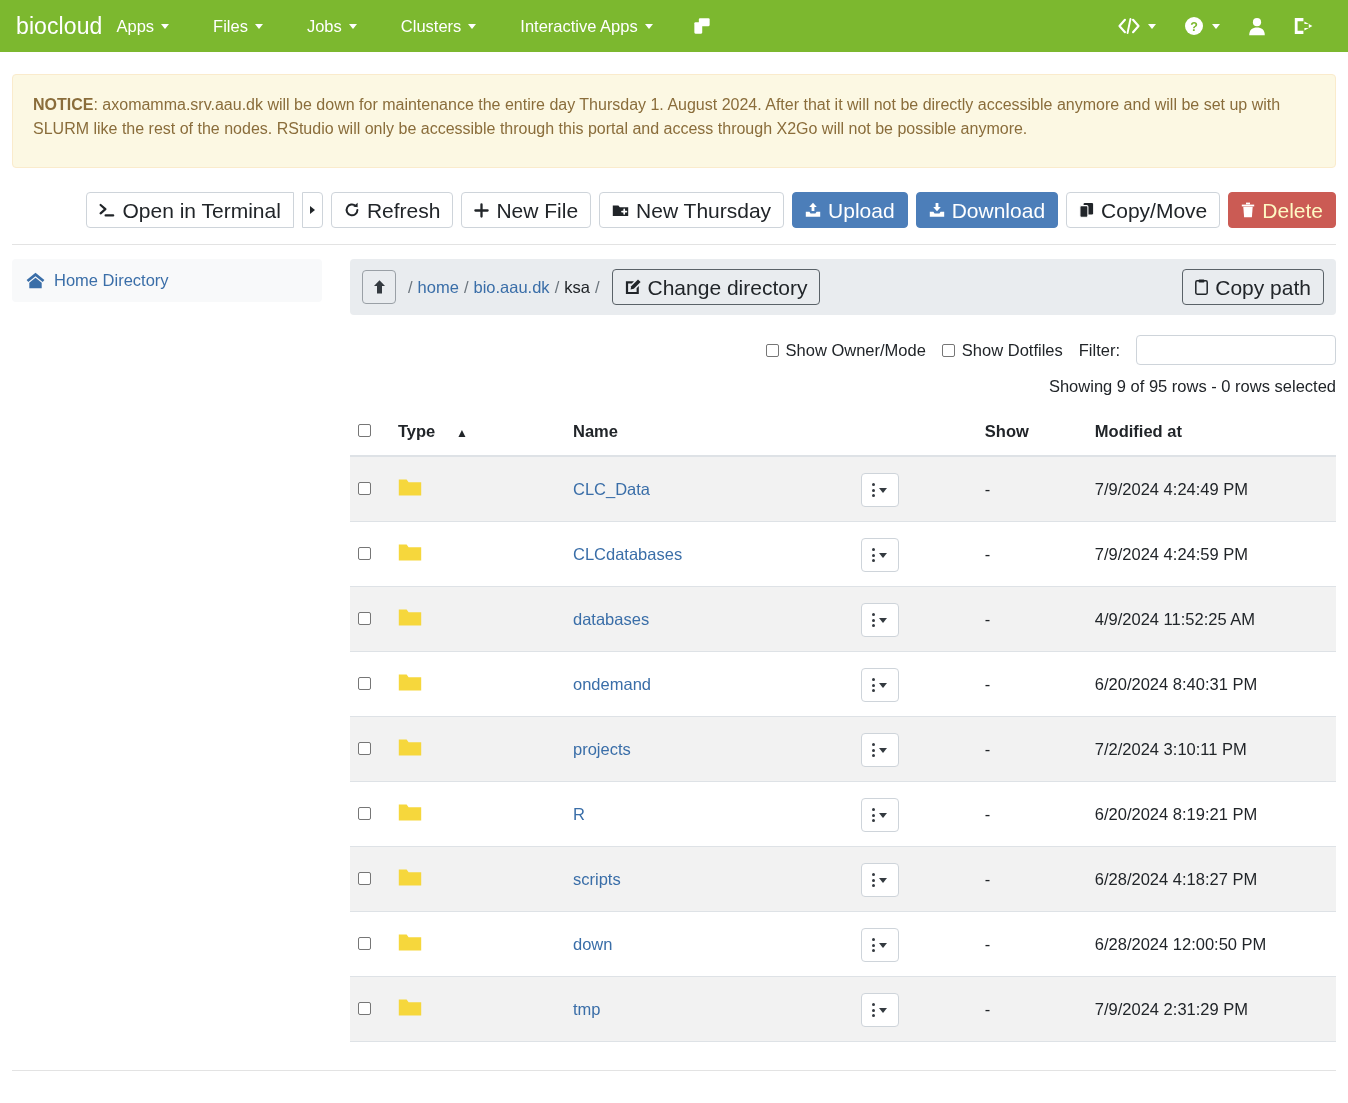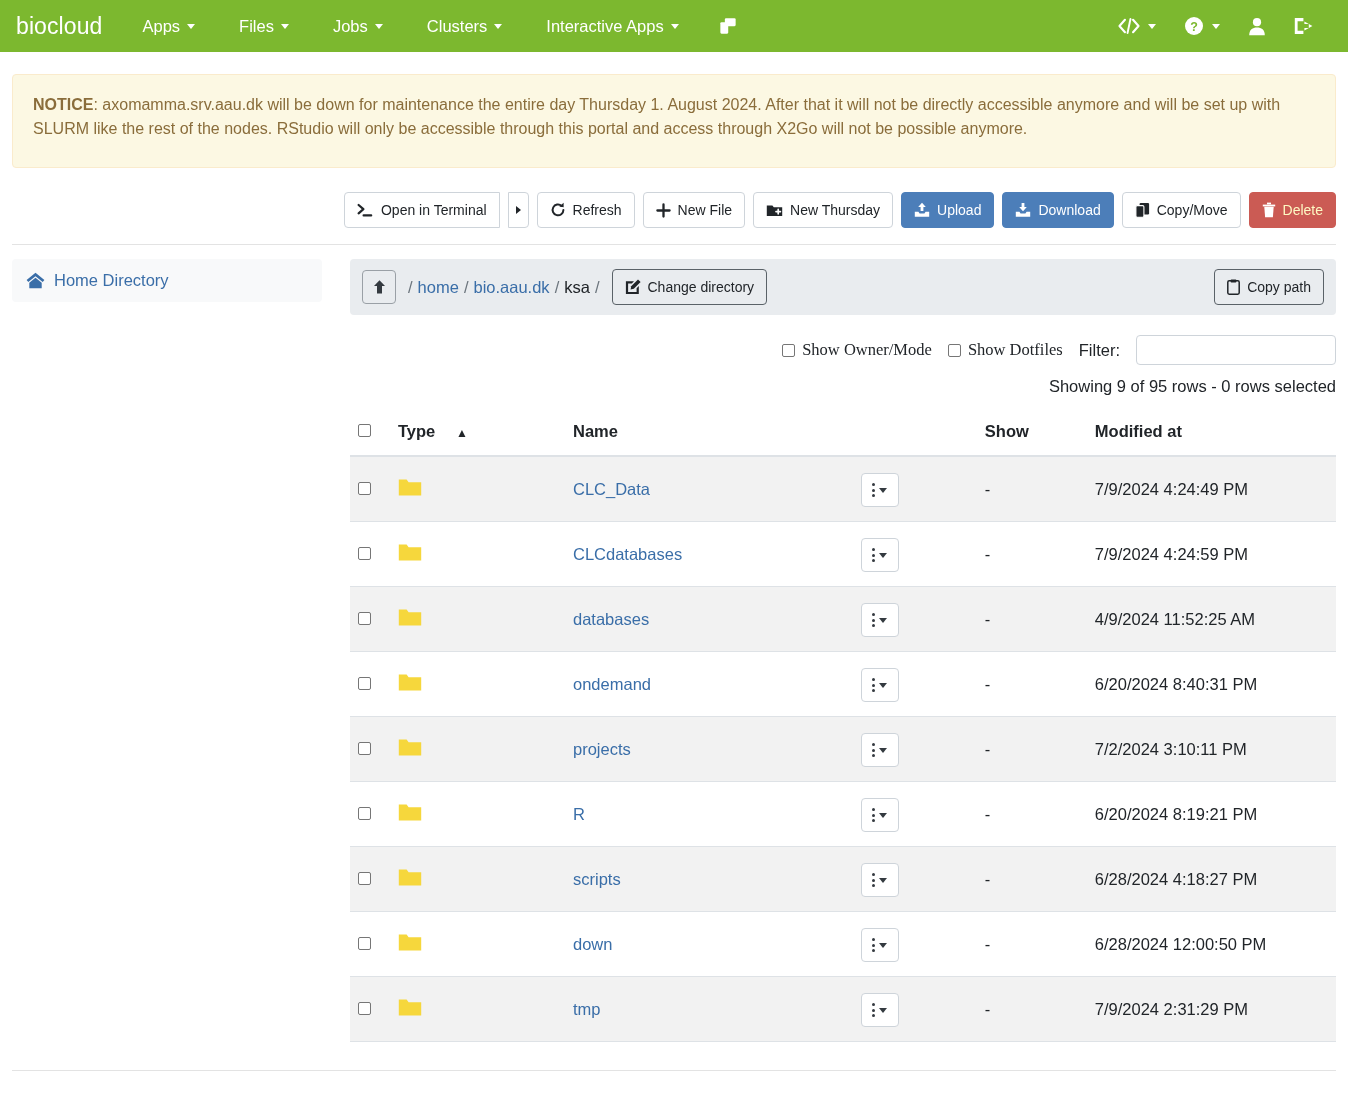--- a/index.html
+++ b/index.html
@@ -20,21 +20,20 @@
     background: #7cb82f;
     display: flex;
     align-items: center;
     padding: 0 16px;
     position: relative;
   }
   .brand {
     color: #ffffff;
     font-size: 23px;
     line-height: 1;
-    margin-right: 26px;
     letter-spacing: .1px;
   }
   .nav-links { display: flex; align-items: center; gap: 16px; }
   .nav-item {
     color: #ffffff;
     font-size: 16.5px;
     padding: 8px 14px;
     display: flex;
     align-items: center;
     gap: 6px;
@@ -86,21 +85,21 @@
     border-bottom: 1px solid #e3e3e3;
     padding-bottom: 16px;
     display: flex;
     justify-content: flex-end;
     align-items: center;
   }
   .btn {
     display: inline-flex;
     align-items: center;
     gap: 7px;
-    font-size: 14px;
+    font-size: 21px;
     line-height: 1;
     padding: 9px 12px;
     border: 1px solid #ced4da;
     background: #ffffff;
     color: #212529;
     border-radius: 4px;
     cursor: pointer;
     white-space: nowrap;
     height: 36px;
   }
@@ -175,21 +174,21 @@
 
   
   .filters {
     display: flex;
     align-items: center;
     justify-content: flex-end;
     gap: 16px;
     margin-top: 20px;
     font-size: 16.5px;
   }
-  .chk-label { display: inline-flex; align-items: center; gap: 7px; cursor: pointer; font-family: Liberation Serif, serif; }
+  .chk-label { display: inline-flex; align-items: center; gap: 7px; cursor: pointer; }
   .chk {
     width: 13px; height: 13px;
     border: 1px solid #767676;
     border-radius: 2px;
     background: #fff;
     display: inline-block;
     cursor: pointer;
   }
   .filter-input {
     width: 200px;

